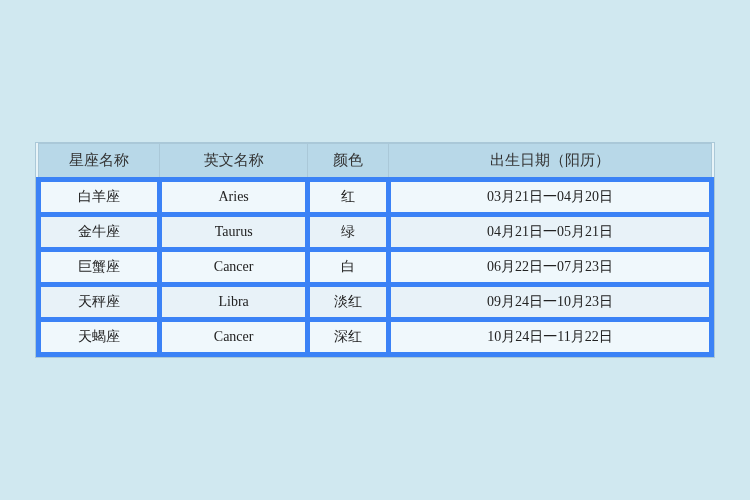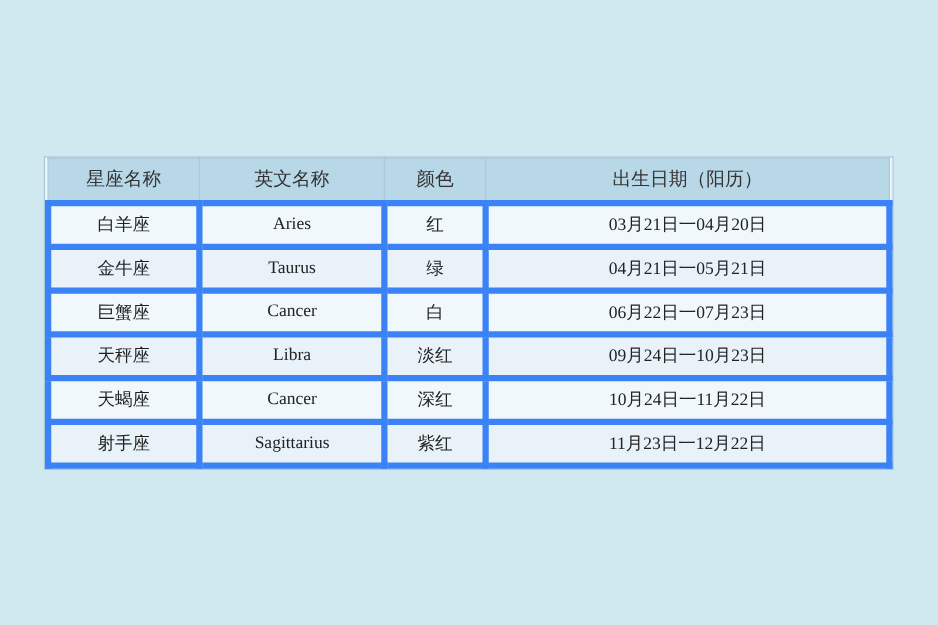--- a/index.html
+++ b/index.html
@@ -95,21 +95,15 @@
           <td>Libra</td>
           <td>淡红</td>
           <td>09月24日一10月23日</td>
         </tr>
         <tr>
           <td>天蝎座</td>
           <td>Cancer</td>
           <td>深红</td>
           <td>10月24日一11月22日</td>
         </tr>
-        <tr>
-          <td>射手座</td>
-          <td>Sagittarius</td>
-          <td>紫红</td>
-          <td>11月23日一12月22日</td>
-        </tr>
       </tbody>
   </table>
 </div>
 
 </body></html>

